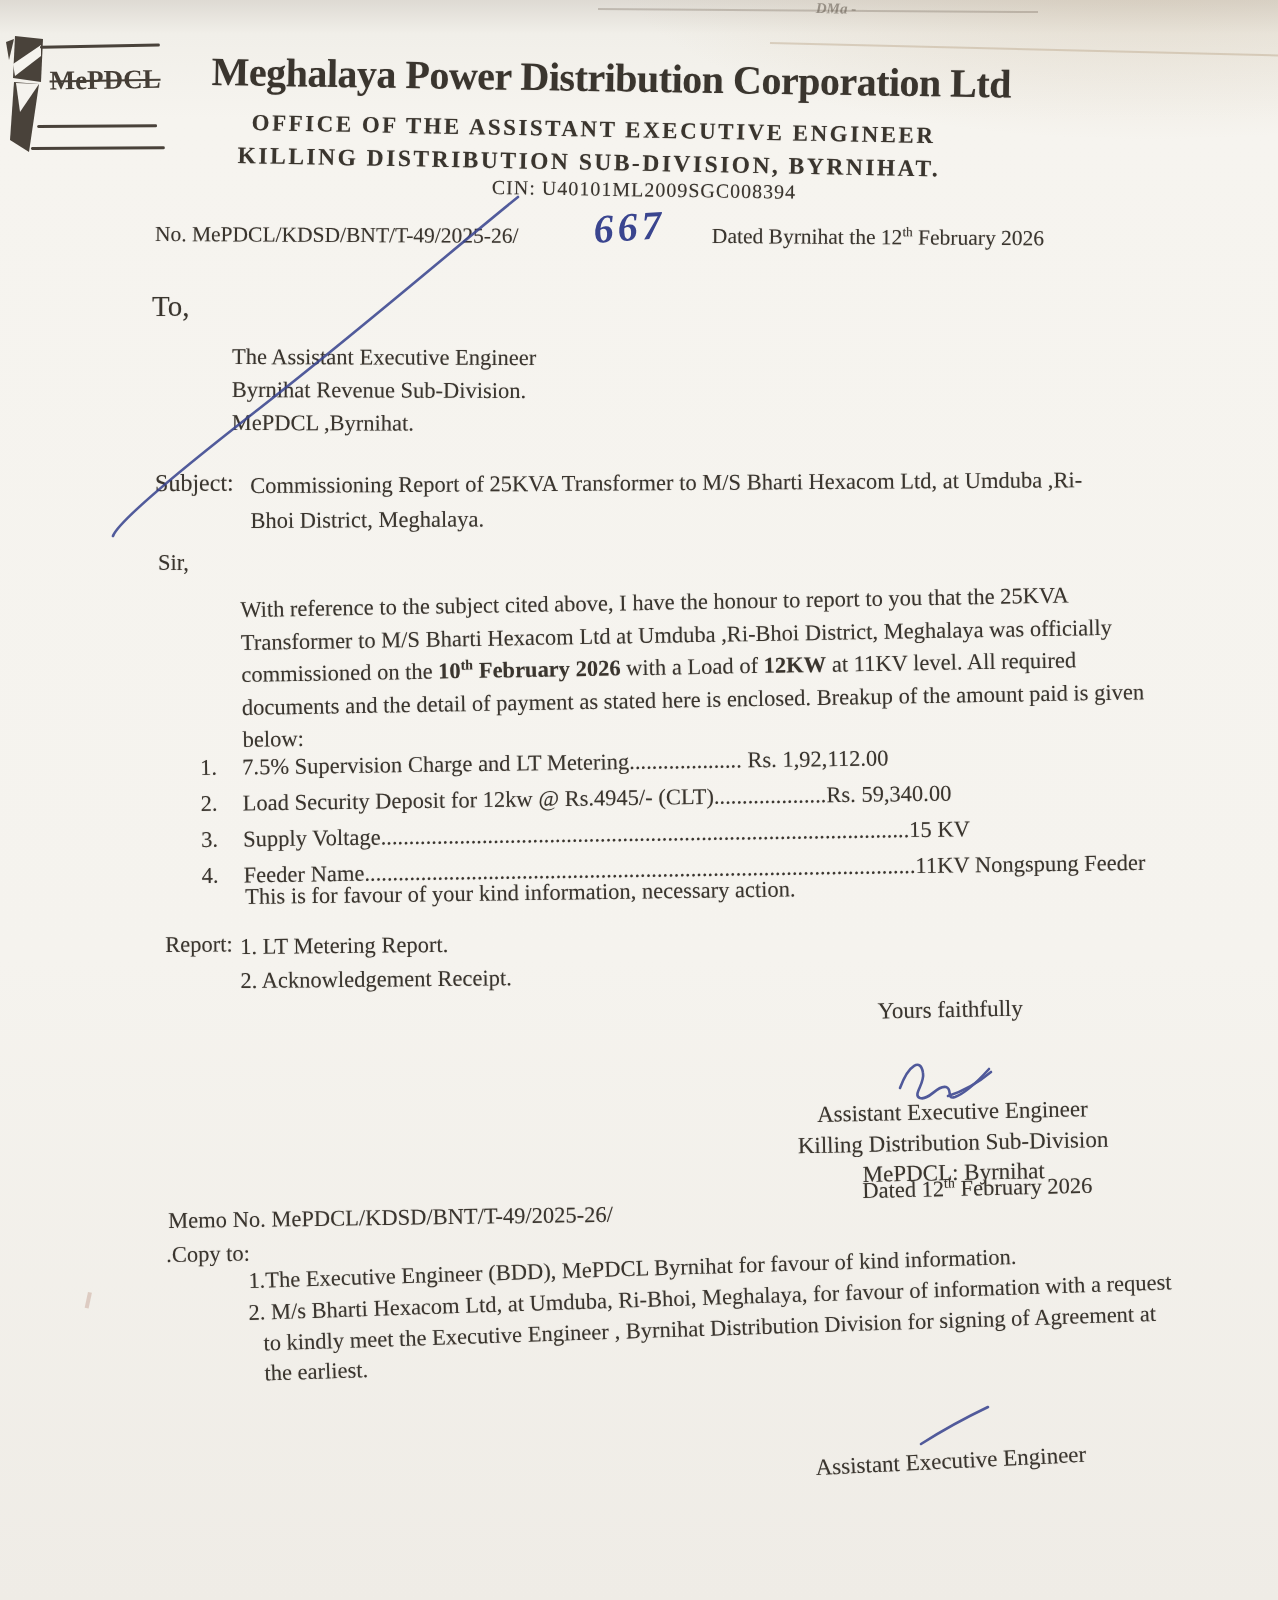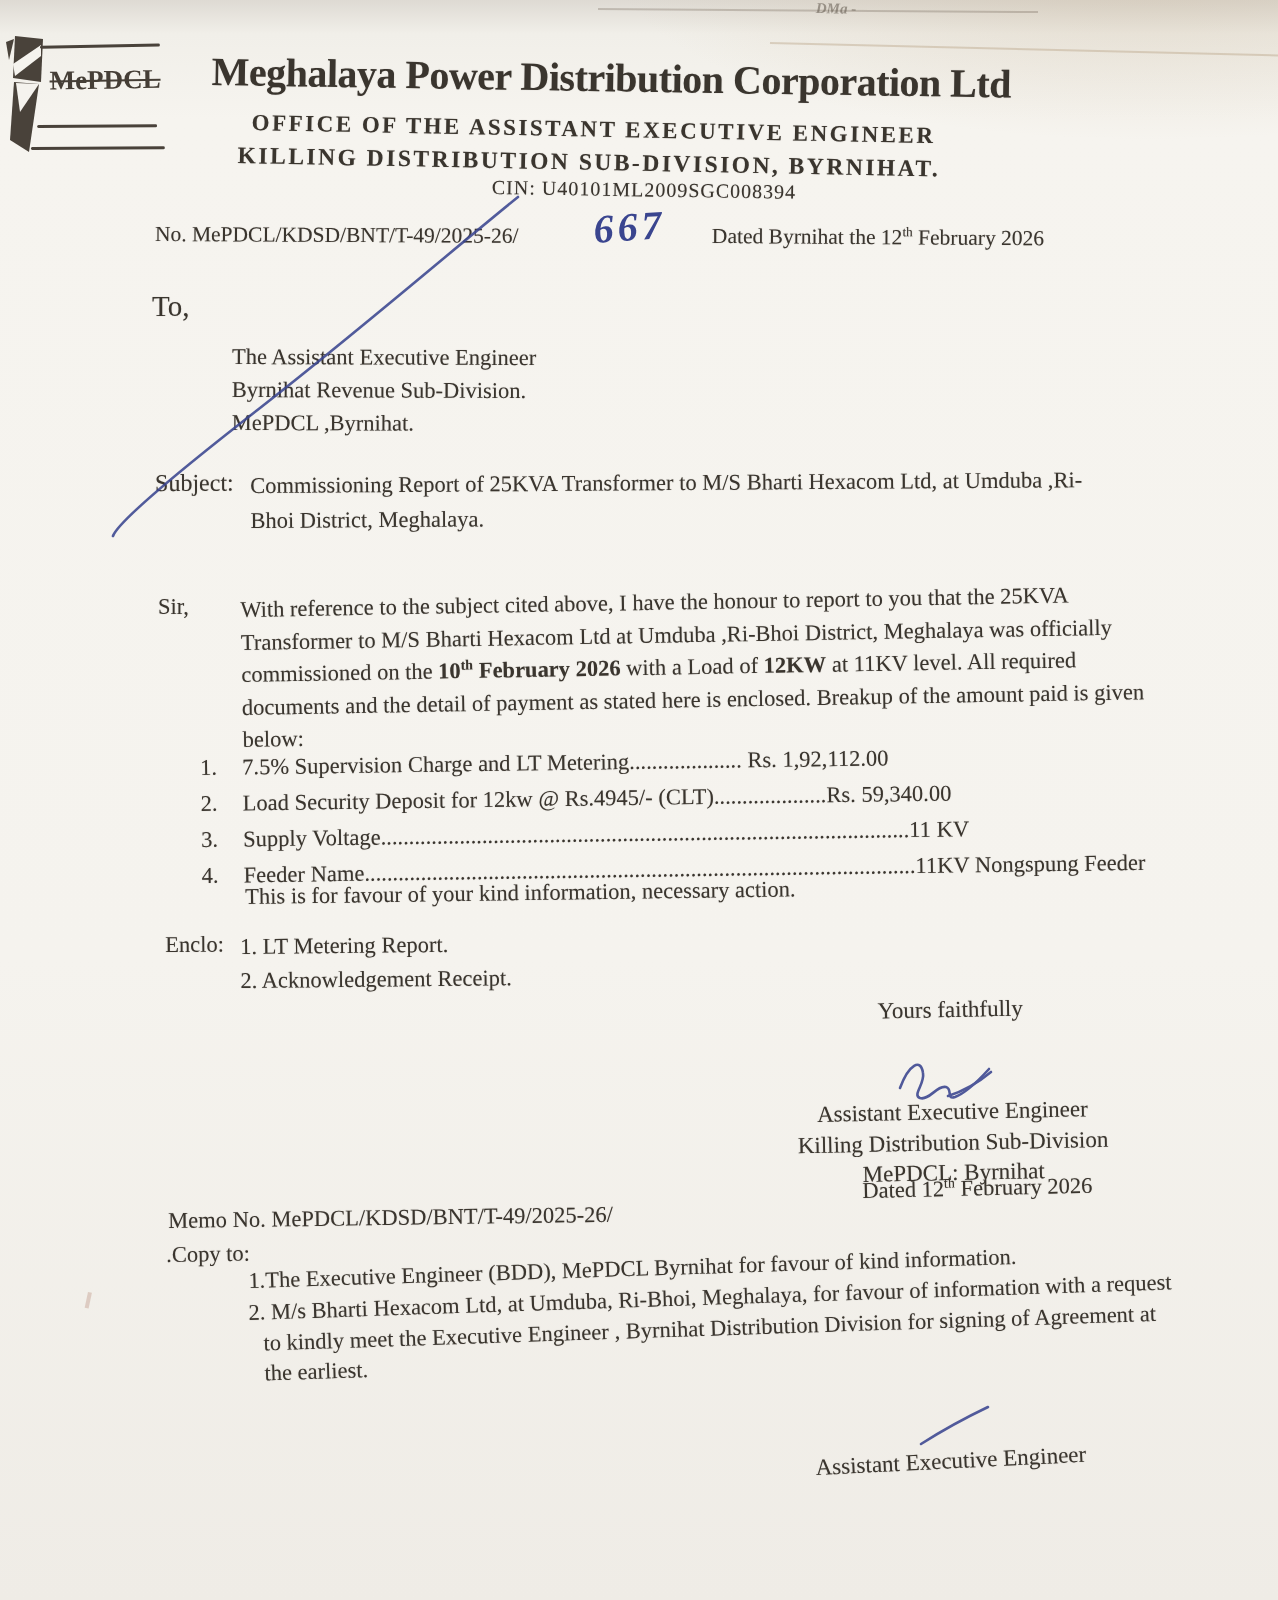--- a/index.html
+++ b/index.html
@@ -35,21 +35,21 @@
   .ref-no{left:155px;top:222px;font-size:21.5px;transform:rotate(0.3deg);white-space:nowrap;}
   .hand-serial{left:592px;top:206px;font-size:40px;font-weight:bold;font-style:italic;letter-spacing:4px;transform:rotate(-4deg);}
   .ref-date{left:712px;top:224px;font-size:21.5px;transform:rotate(0.4deg);white-space:nowrap;}
   sup.sc{font-size:0.62em;vertical-align:super;line-height:0;}
   
   .to-label{left:152px;top:290px;font-size:29px;}
   .addr{left:232px;top:340px;font-size:22.5px;line-height:33px;transform:rotate(0.2deg);}
   
   .subj-label{left:155px;top:470px;font-size:24px;transform:rotate(-0.3deg);}
   .subj-text{left:250px;top:468px;width:920px;font-size:22.5px;line-height:35px;transform:rotate(-0.4deg);}
-  .salutation{left:158px;top:550px;font-size:22.5px;margin-top:44px;}
+  .salutation{left:158px;top:550px;font-size:22.5px;}
   
   .body-para{left:240px;top:594px;width:908px;font-size:22.5px;line-height:32.5px;transform:rotate(-1deg);text-align:left;}
   .b{font-weight:bold;}
   
   .pay-list{left:200px;top:750px;width:980px;font-size:22.5px;line-height:36px;transform:rotate(-0.8deg);}
   .pay-row{white-space:nowrap;}
   .pay-no{display:inline-block;width:42px;}
   .closing{left:245px;top:884px;font-size:22.5px;transform:rotate(-0.8deg);white-space:nowrap;}
   
   .enclo-label{left:165px;top:932px;font-size:22.5px;font-weight:normal;transform:rotate(-0.5deg);}
@@ -115,27 +115,27 @@
   </div>
 
   <div class="abs salutation ink">Sir,</div>
   <div class="abs body-para ink">
     <span>With reference to the subject cited above, I have the honour to report to you that the 25KVA Transformer to M/S Bharti Hexacom Ltd at Umduba ,Ri-Bhoi District, Meghalaya was officially commissioned on the </span><span class="b">10</span><sup class="sc b">th</sup><span class="b"> February 2026</span><span> with a Load of </span><span class="b">12KW</span><span> at 11KV level. All required documents and the detail of payment as stated here is enclosed. Breakup of the amount paid is given below:</span>
   </div>
 
   <div class="abs pay-list ink">
     <div class="pay-row"><span class="pay-no">1.</span><span>7.5% Supervision Charge and LT Metering</span><span>....................</span><span> Rs. 1,92,112.00</span></div>
     <div class="pay-row"><span class="pay-no">2.</span><span>Load Security Deposit for 12kw @ Rs.4945/- (CLT)</span><span>....................</span><span>Rs. 59,340.00</span></div>
-    <div class="pay-row"><span class="pay-no">3.</span><span>Supply Voltage</span><span>..............................................................................................</span><span>11 KV</span></div>
+    <div class="pay-row"><span class="pay-no">3.</span><span>Supply Voltage</span><span>..............................................................................................</span><span>15 KV</span></div>
     <div class="pay-row"><span class="pay-no">4.</span><span>Feeder Name</span><span>..................................................................................................</span><span>11KV Nongspung  Feeder</span></div>
   </div>
 
   <div class="abs closing ink">This is for favour of your kind information, necessary action.</div>
 
-  <div class="abs enclo-label ink">Enclo:</div>
+  <div class="abs enclo-label ink">Report:</div>
   <div class="abs enclo-items ink">
     <div>1. LT Metering Report.</div>
     <div>2. Acknowledgement Receipt.</div>
   </div>
 
   <div class="abs sign-block ink">
     <div class="valediction">Yours faithfully</div>
     <div class="sline">Assistant Executive Engineer</div>
     <div class="sline">Killing Distribution Sub-Division</div>
     <div class="sline">MePDCL: Byrnihat</div>

